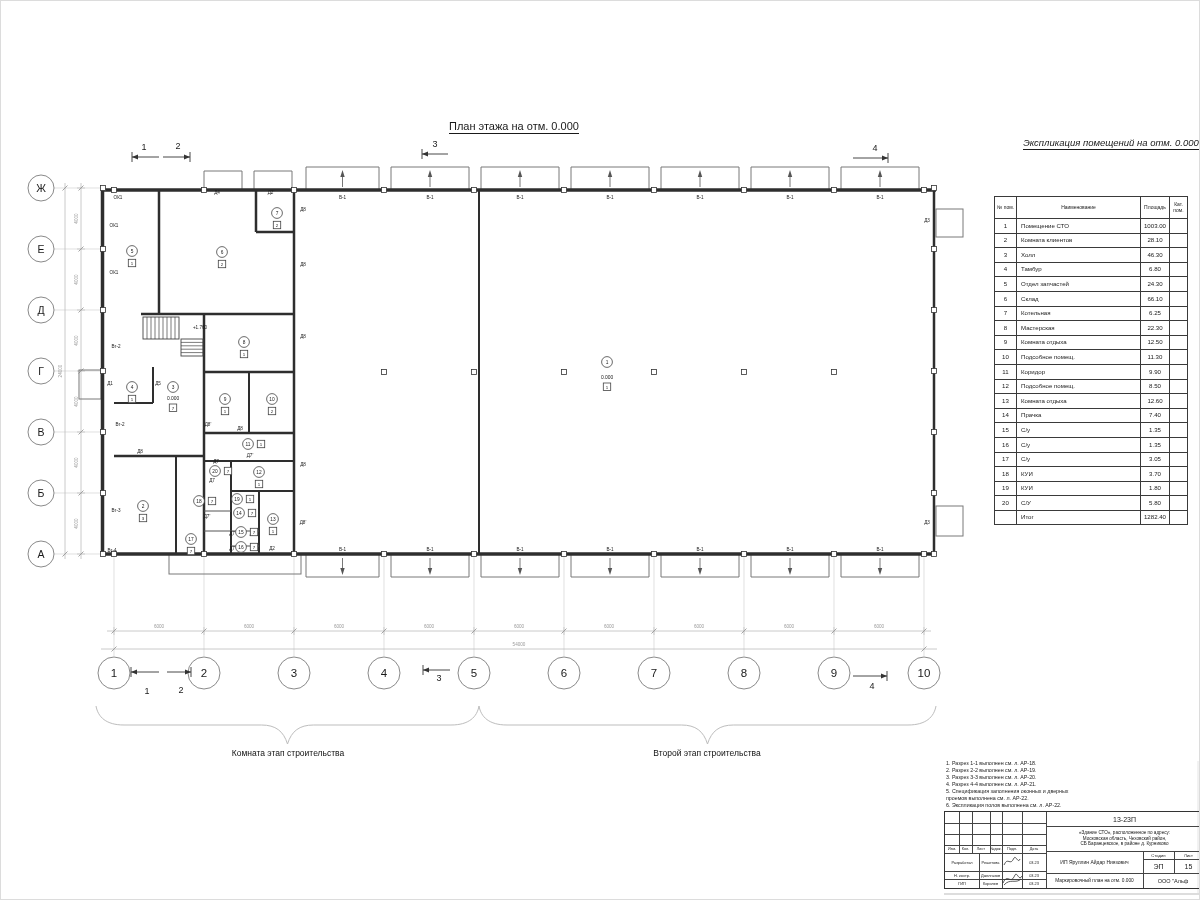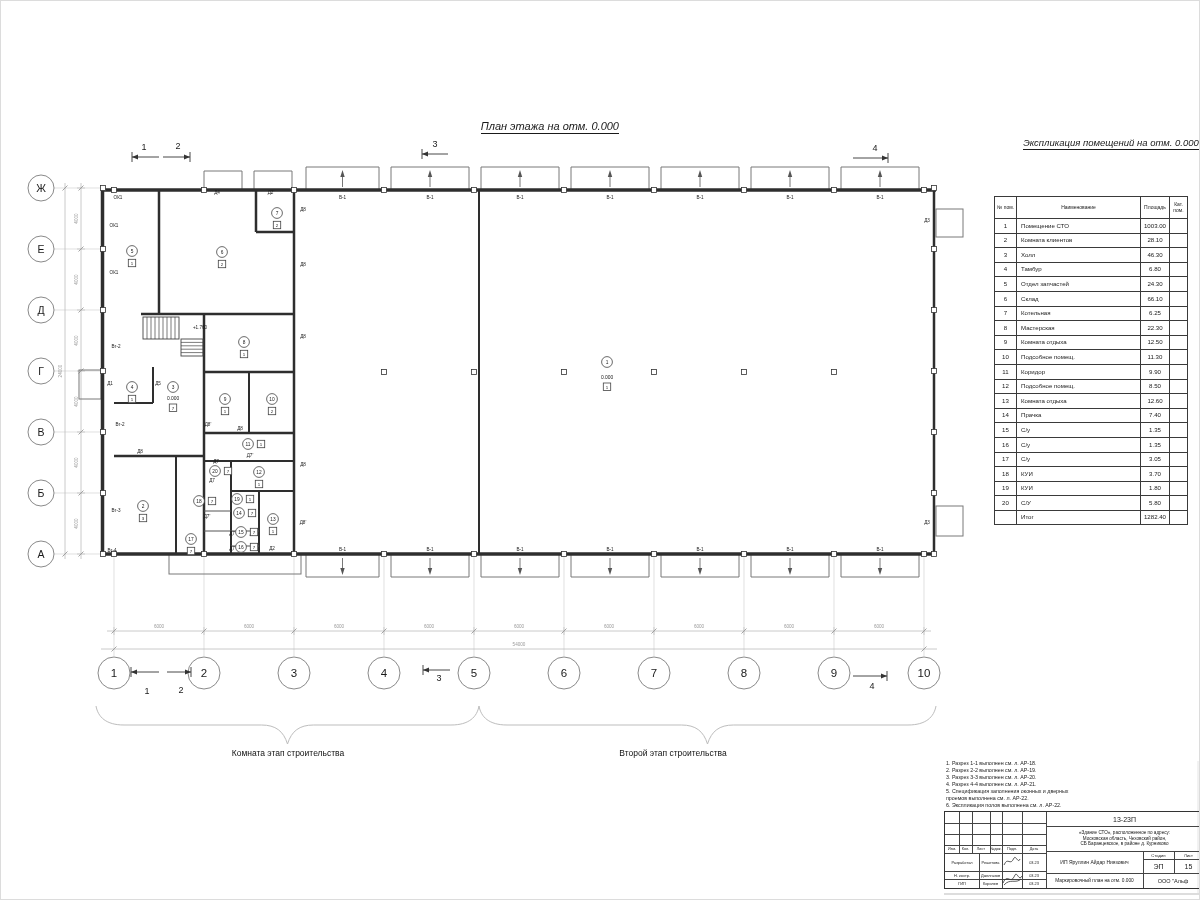--- a/index.html
+++ b/index.html
@@ -1,21 +1,21 @@
 <!DOCTYPE html>
 <html><head>
 <meta charset="utf-8">
 <style>
   html,body{margin:0;padding:0;background:#fff;}
   #page{position:relative;width:1200px;height:900px;background:#fff;overflow:hidden;
         font-family:"Liberation Sans",sans-serif;color:#1a1a1a;border:1px solid #dcdcdc;box-sizing:border-box;}
   .abs{position:absolute;}
   #plan{position:absolute;left:0;top:0;width:1200px;height:900px;}
   #plan text{font-family:"Liberation Sans",sans-serif;}
-  #main-title{left:448px;top:119px;width:170px;text-align:right;font-size:11px;font-style:italic;}
+  #main-title{left:448px;top:119px;width:170px;text-align:left;font-size:11px;}
   #main-title span{border-bottom:1px solid #1a1a1a;padding-bottom:1px;}
   #exp-title{left:1004px;top:136px;width:212px;text-align:center;font-size:9.5px;font-style:italic;}
   #exp-title span{border-bottom:1px solid #1a1a1a;padding-bottom:1px;}
   #exp-table{position:absolute;left:993px;top:195px;border-collapse:collapse;table-layout:fixed;width:189px;}
   #exp-table th,#exp-table td{border:1px solid #3a3a3a;padding:0;line-height:1.05;font-weight:normal;
         text-align:center;overflow:hidden;}
   #exp-table th{font-size:5px;height:21px;}
   #exp-table td{font-size:6.1px;height:13.6px;}
   #exp-table td.nm{text-align:left;padding-left:4px;}
   .pre{white-space:pre-line;}
@@ -570,21 +570,21 @@
         <tr>
           <td></td>
           <td class="nm">Итог</td>
           <td>1282.40</td>
           <td></td>
         </tr>
       </tbody>
   </table>
 
   <div class="abs stage-label" style="left:172px">Комната этап строительства</div>
-  <div class="abs stage-label" style="left:557px">Второй этап строительства</div>
+  <div class="abs stage-label" style="left:591px">Второй этап строительства</div>
 
   <div id="notes" class="abs">
       <div>1. Разрез 1-1 выполнен см. л. АР-18.</div>
       <div>2. Разрез 2-2 выполнен см. л. АР-19.</div>
       <div>3. Разрез 3-3 выполнен см. л. АР-20.</div>
       <div>4. Разрез 4-4 выполнен см. л. АР-21.</div>
       <div>5. Спецификация заполнения оконных и дверных</div>
       <div>    проемов выполнена см. л. АР-22.</div>
       <div>6. Экспликация полов выполнена см. л. АР-22.</div>
     </div>

